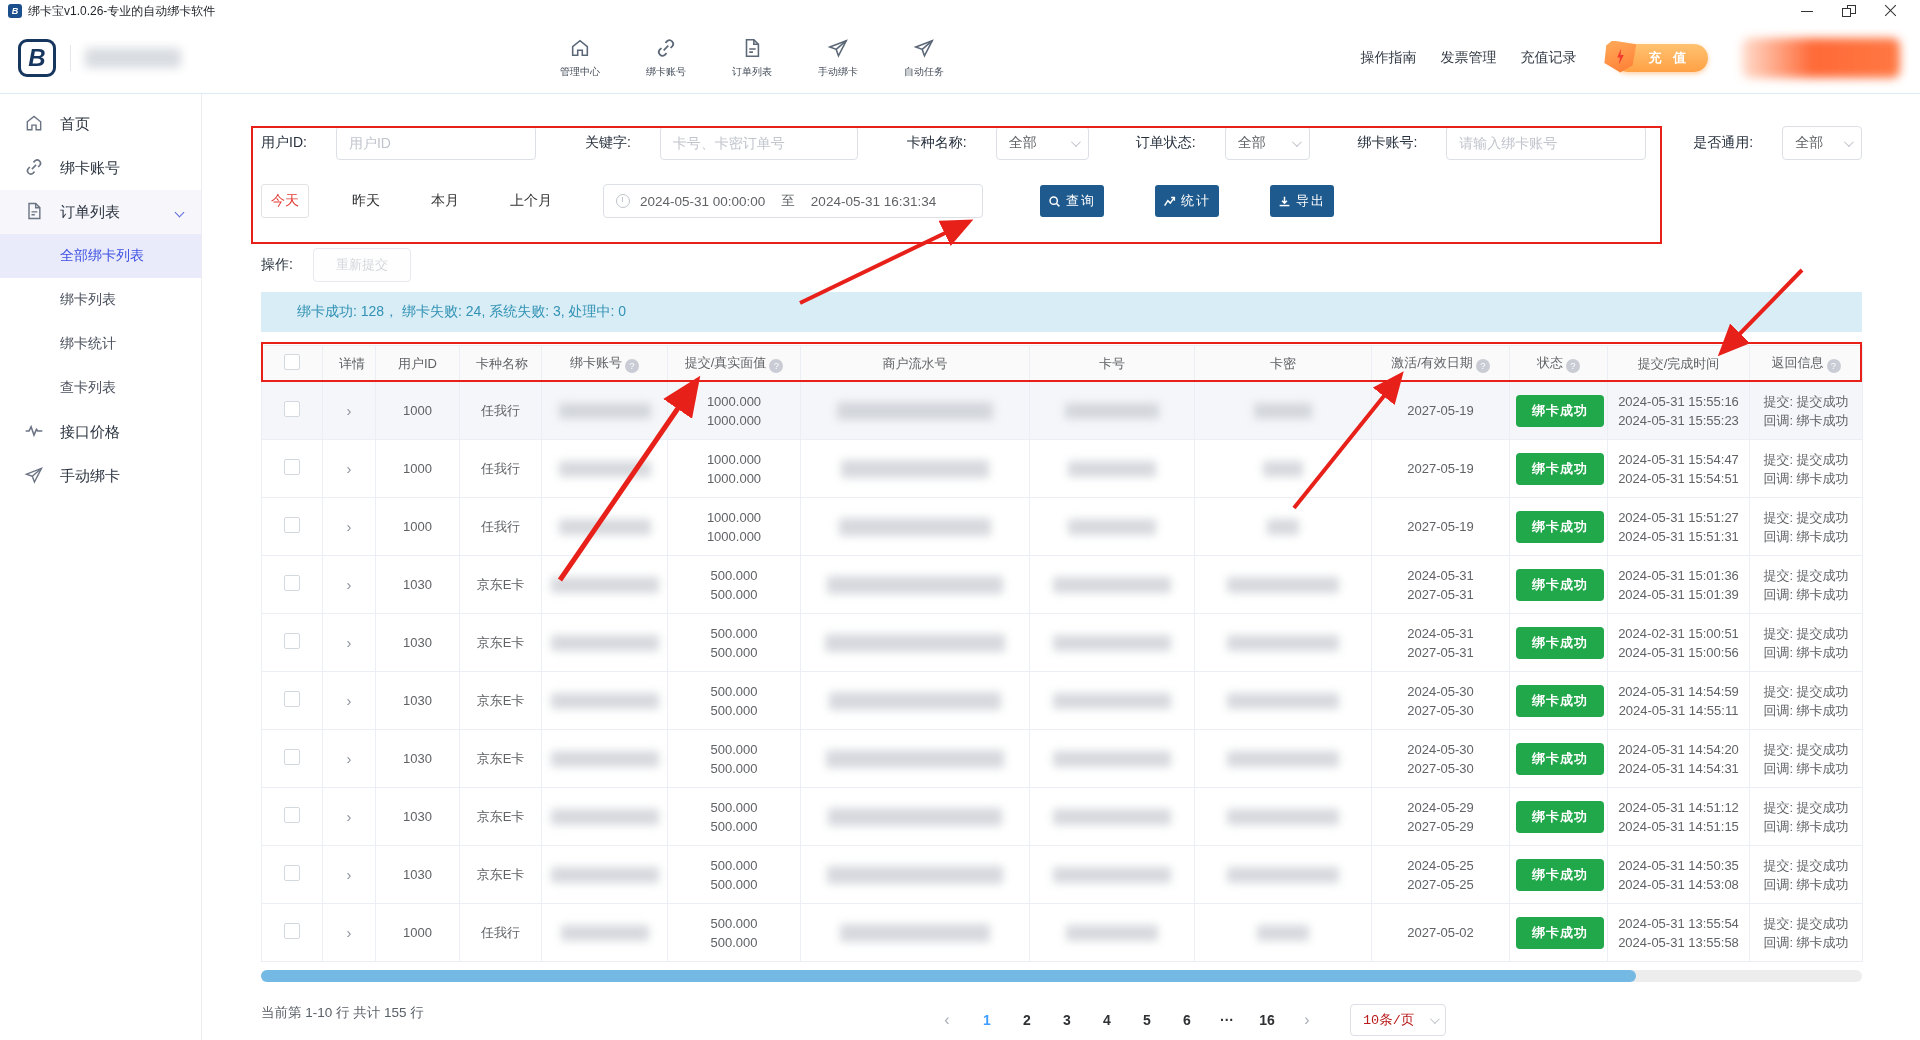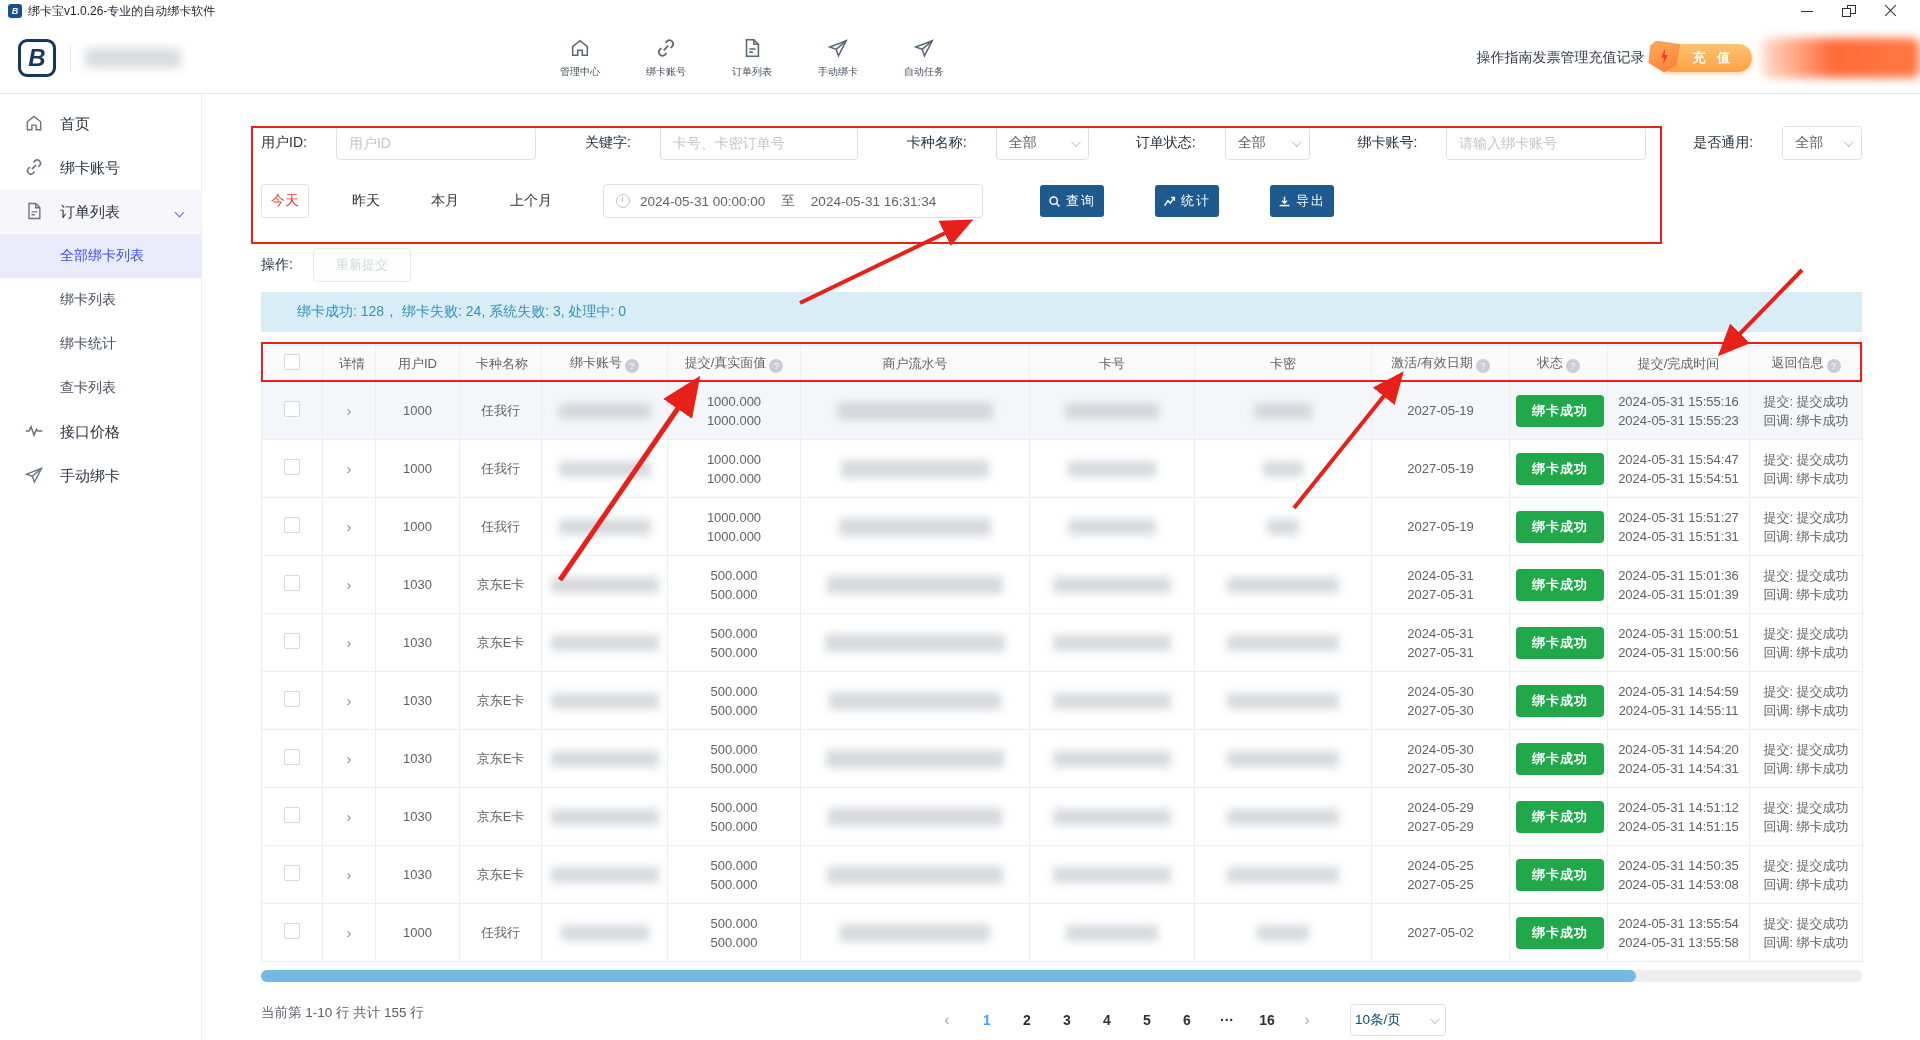--- a/index.html
+++ b/index.html
@@ -24,21 +24,21 @@
   .app-header { position:absolute; left:0; top:22px; width:1920px; height:72px; background:#fff;
     border-bottom:1px solid #dceaf4; display:flex; align-items:center; }
   .logo-wrap { display:flex; align-items:center; margin-left:18px; }
   .logo-box { width:38px; height:38px; border:3px solid #16365e; border-radius:9px; display:flex;
     align-items:center; justify-content:center; color:#16365e; font-weight:bold; font-style:italic; font-size:24px; }
   .logo-div { width:1px; height:26px; background:#e3e6ea; margin:0 14px; }
   .blur-name { width:96px; height:20px; border-radius:4px; background:#cfd3d9; filter:blur(5px); opacity:.8; }
   .top-nav { position:absolute; left:560px; top:0; height:72px; display:flex; gap:46px; align-items:center; }
   .nav-item { display:flex; flex-direction:column; align-items:center; gap:4px; color:#434c59; font-size:10px; cursor:pointer; }
   .nav-item svg { width:22px; height:22px; stroke:#5c6877; }
-  .hdr-right { margin-left:auto; display:flex; align-items:center; }
+  .hdr-right { margin-left:auto; display:flex; align-items:center; gap:24px; padding-right:20px; }
   .hdr-link { font-size:14px; color:#323a45; cursor:pointer; }
   .recharge { position:relative; margin-left:14px; background:linear-gradient(180deg,#ffc271,#ffa145);
     border-radius:16px; height:28px; padding:0 18px 0 34px; display:flex; align-items:center;
     color:#fff; font-size:13px; font-weight:bold; letter-spacing:4px; cursor:pointer; box-shadow:0 2px 5px rgba(255,150,60,.45); }
   .bolt-badge { position:absolute; left:-10px; top:-3px; width:32px; height:32px;
     background:linear-gradient(160deg,#ffab5a,#ff7c33); clip-path:polygon(25% 0,100% 12%,88% 78%,50% 100%,0 70%,6% 15%);
     display:flex; align-items:center; justify-content:center; }
   .bolt { width:10px; height:16px; background:#f23a2e; clip-path:polygon(58% 0,18% 56%,46% 56%,36% 100%,84% 40%,52% 40%); }
   .blur-red { width:158px; height:40px; border-radius:8px; margin-left:10px;
     background:linear-gradient(90deg,#ffd9c8,#ff5a22 45%,#ff6a30); filter:blur(5px); opacity:.9; }
@@ -106,21 +106,21 @@
   .hthumb { position:absolute; left:0; top:0; height:12px; width:1375px; background:#74b9e3; border-radius:6px; cursor:grab; }
 
   
   .pg-row { margin-top:22px; display:flex; align-items:flex-start; font-size:13.5px; color:#5a6068; }
   .pager { position:absolute; left:730px; display:flex; align-items:center; gap:10px; }
   .pg-btn { min-width:30px; height:30px; display:flex; align-items:center; justify-content:center;
     font-size:14px; font-weight:bold; color:#303133; cursor:pointer; }
   .pg-btn.chev { color:#a9adb5; font-size:16px; font-weight:normal; }
   .pg-btn.active { color:#409eff; }
   .size-sel { margin-left:18px; width:96px; height:32px; border:1px solid #dcdfe6; border-radius:4px;
-    display:flex; align-items:center; padding:0 8px 0 4px; font-size:13.5px; color:#0c4a6e; cursor:pointer; }
+    display:flex; align-items:center; padding:0 8px 0 12px; font-size:13.5px; color:#b91c1c; cursor:pointer;font-family:Liberation Mono, monospace; }
 
   
   .anno { position:absolute; border:2px solid #e8201a; pointer-events:none; z-index:40; }
   #arrows { position:absolute; left:0; top:0; width:1920px; height:1040px; pointer-events:none; z-index:41; }
 </style>
 </head>
 <body>
 
 <div class="canvas">
 
@@ -466,21 +466,21 @@
             </td>
             <td><span class="blur-blob" style="width:180px;height:18px"></span></td>
             <td><span class="blur-blob" style="width:118px"></span></td>
             <td><span class="blur-blob" style="width:112px"></span></td>
             <td class="two">
               <div>2024-05-31</div>
               <div>2027-05-31</div>
             </td>
             <td><span class="badge">绑卡成功</span></td>
             <td class="two">
-              <div>2024-05-31 15:00:51</div>
+              <div>2024-02-31 15:00:51</div>
               <div>2024-05-31 15:00:56</div>
             </td>
             <td class="two td-result">
               <div>提交: 提交成功</div>
               <div>回调: 绑卡成功</div>
             </td>
           </tr>
           <tr>
             <td><span class="cb"></span></td>
             <td><span class="exp">›</span></td>

